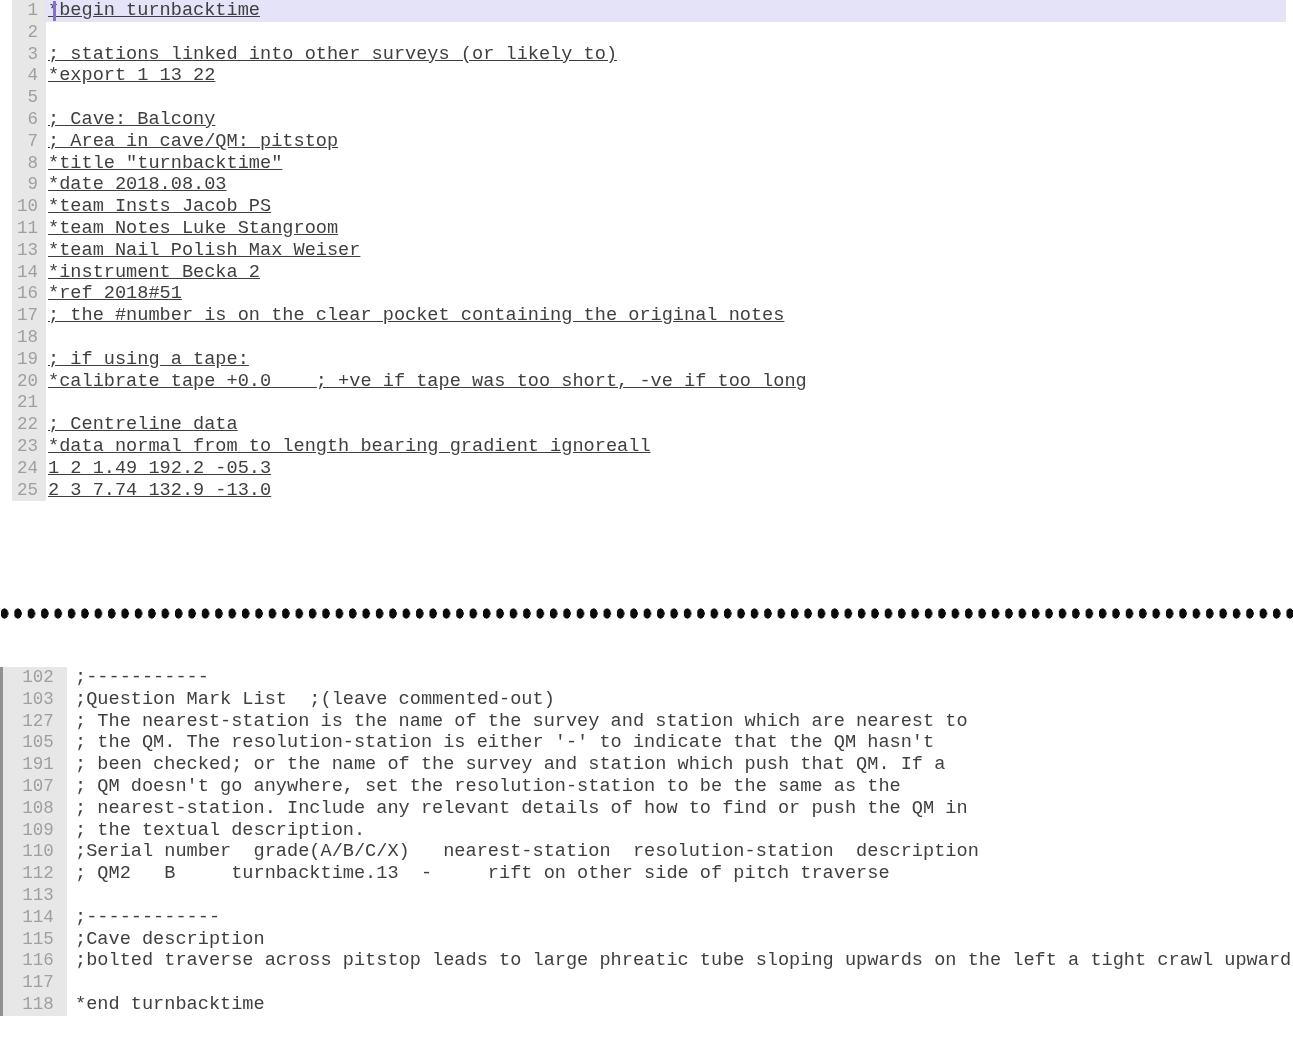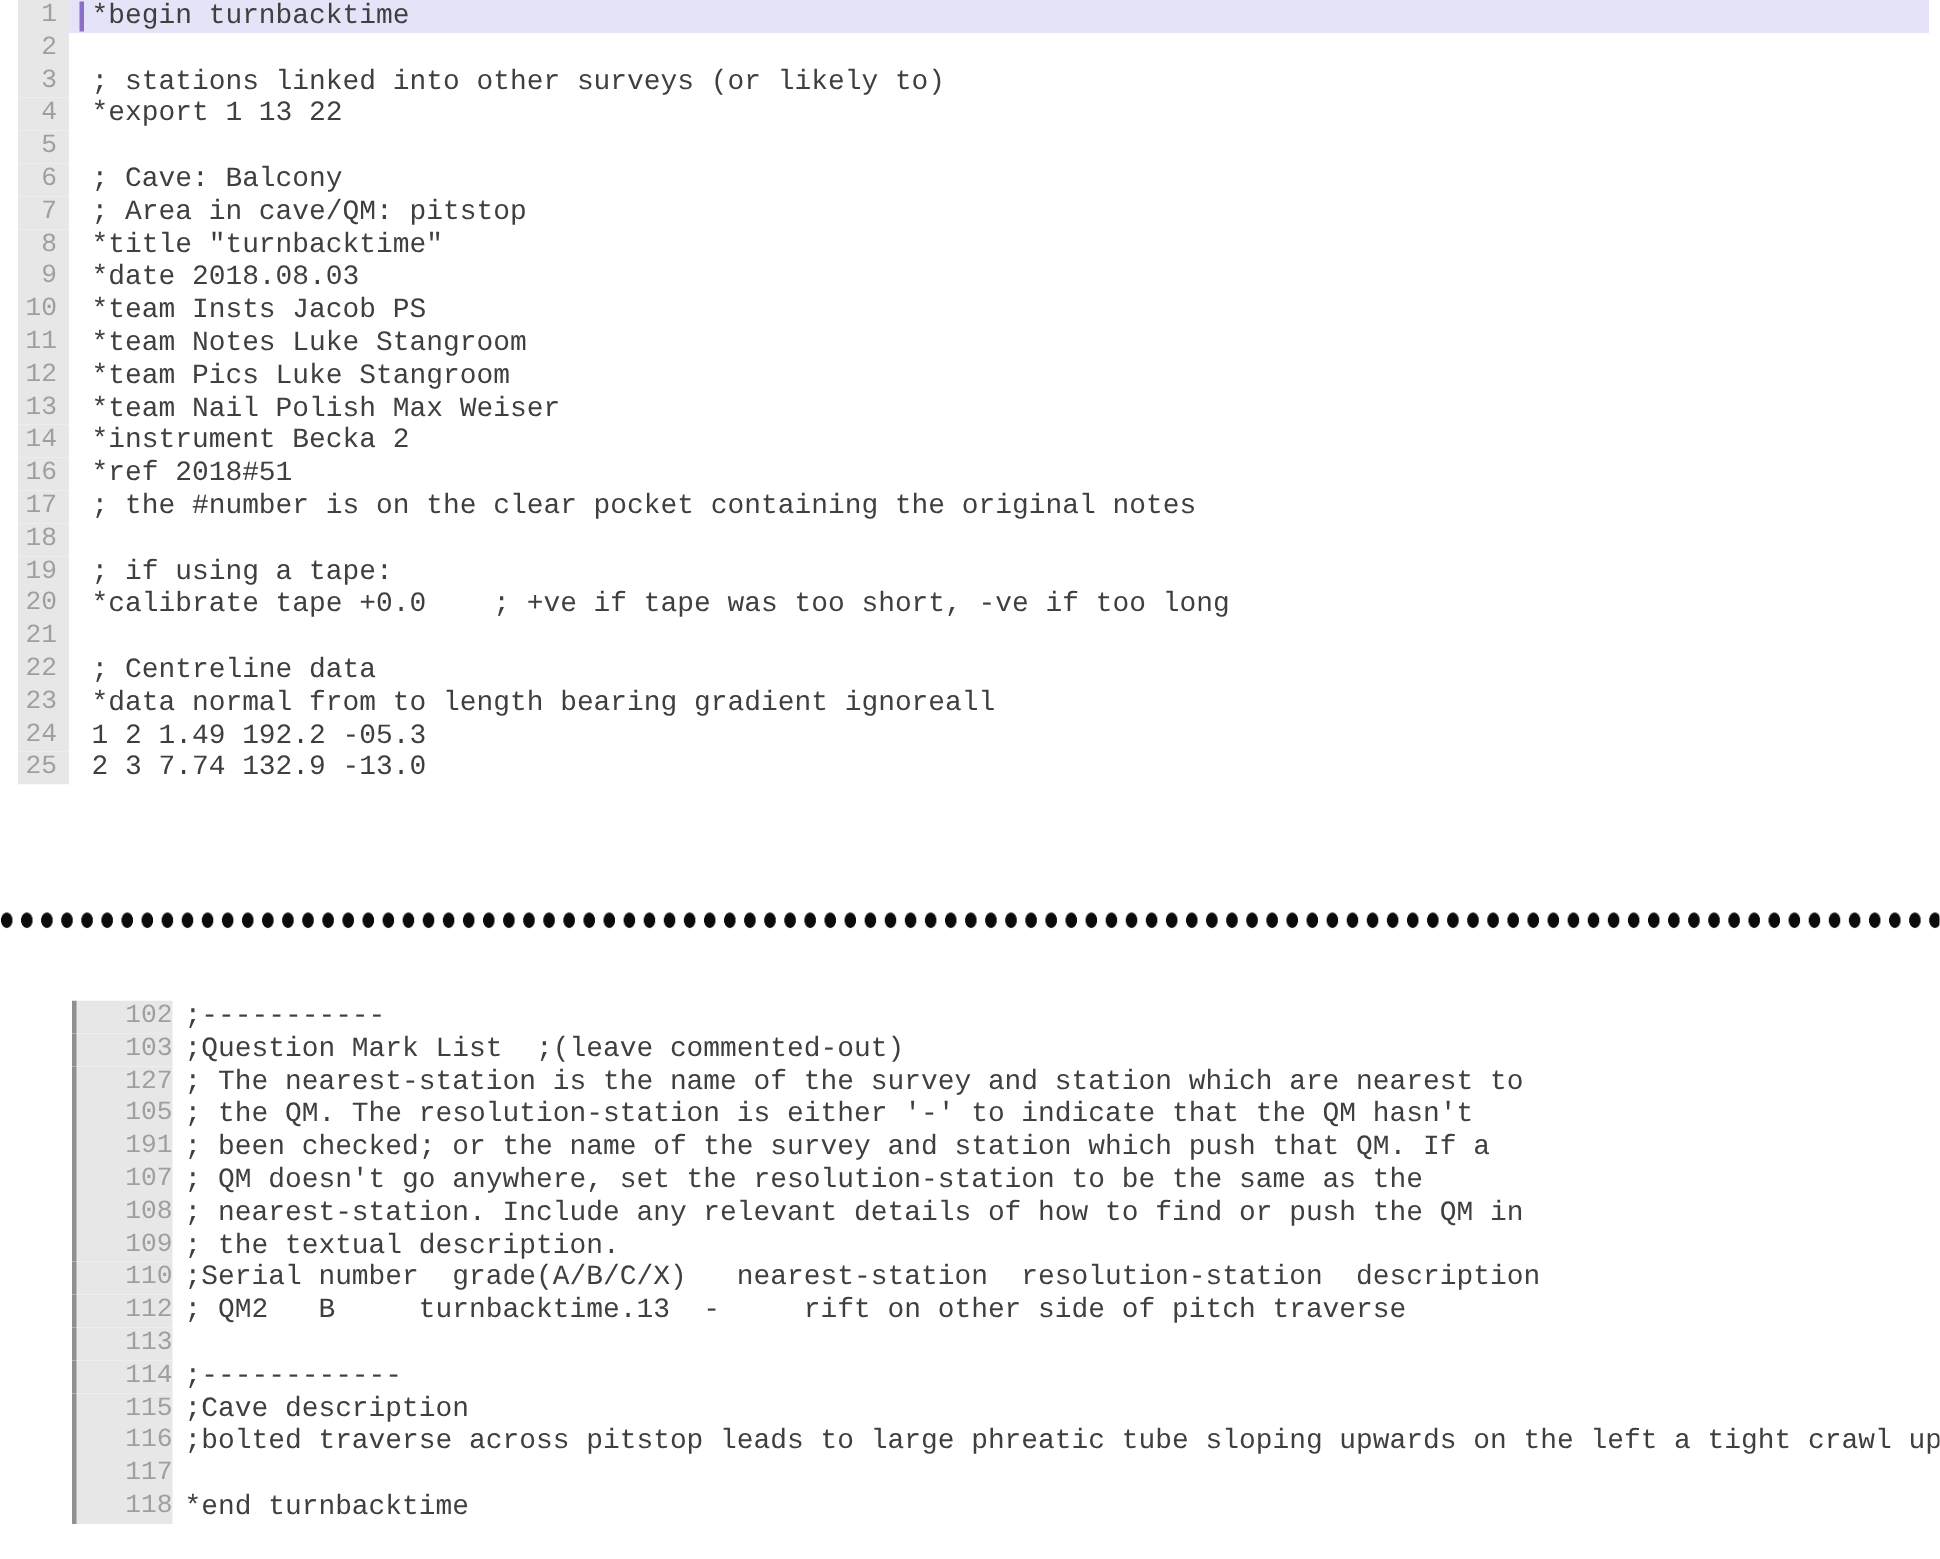--- a/index.html
+++ b/index.html
@@ -26,26 +26,25 @@
     flex:none;
     background:#e7e7e7;
     color:#9f9f9f;
     font-size:17.5px;
     box-sizing:content-box;
   }
   #top-block .ln {
     width:26px; margin-left:12px; padding-right:8px;
     text-align:right;
   }
-  #top-block .code { padding-left:15px; flex:1 1 auto; margin-right:7px; }
+  #top-block .code { padding-left:2px; flex:1 1 auto; margin-right:7px;text-decoration:underline; }
   #bottom-block .ln {
     width:58px; padding-left:6px;
     border-left:3px solid #909090;
-    text-align:right;
-    margin-left:48px;
+    text-align:center;
   }
   #bottom-block .code { padding-left:8px; flex:1 1 auto; }
   .line.selected .code {
     background:#e4e3f8;
     position:relative;
   }
   .caret {
     position:absolute; left:7px; top:1px;
     width:2.5px; height:19.5px;
     background:#8a6fc9;
@@ -66,21 +65,20 @@
     <div class="line"><span class="ln">2</span><span class="code"></span></div>
     <div class="line"><span class="ln">3</span><span class="code">; stations linked into other surveys (or likely to)</span></div>
     <div class="line"><span class="ln">4</span><span class="code">*export 1 13 22</span></div>
     <div class="line"><span class="ln">5</span><span class="code"></span></div>
     <div class="line"><span class="ln">6</span><span class="code">; Cave: Balcony</span></div>
     <div class="line"><span class="ln">7</span><span class="code">; Area in cave/QM: pitstop</span></div>
     <div class="line"><span class="ln">8</span><span class="code">*title "turnbacktime"</span></div>
     <div class="line"><span class="ln">9</span><span class="code">*date 2018.08.03</span></div>
     <div class="line"><span class="ln">10</span><span class="code">*team Insts Jacob PS</span></div>
     <div class="line"><span class="ln">11</span><span class="code">*team Notes Luke Stangroom</span></div>
-    <div class="line"><span class="ln">12</span><span class="code">*team Pics Luke Stangroom</span></div>
     <div class="line"><span class="ln">13</span><span class="code">*team Nail Polish Max Weiser</span></div>
     <div class="line"><span class="ln">14</span><span class="code">*instrument Becka 2</span></div>
     <div class="line"><span class="ln">16</span><span class="code">*ref 2018#51</span></div>
     <div class="line"><span class="ln">17</span><span class="code">; the #number is on the clear pocket containing the original notes</span></div>
     <div class="line"><span class="ln">18</span><span class="code"></span></div>
     <div class="line"><span class="ln">19</span><span class="code">; if using a tape:</span></div>
     <div class="line"><span class="ln">20</span><span class="code">*calibrate tape +0.0    ; +ve if tape was too short, -ve if too long</span></div>
     <div class="line"><span class="ln">21</span><span class="code"></span></div>
     <div class="line"><span class="ln">22</span><span class="code">; Centreline data</span></div>
     <div class="line"><span class="ln">23</span><span class="code">*data normal from to length bearing gradient ignoreall</span></div>

